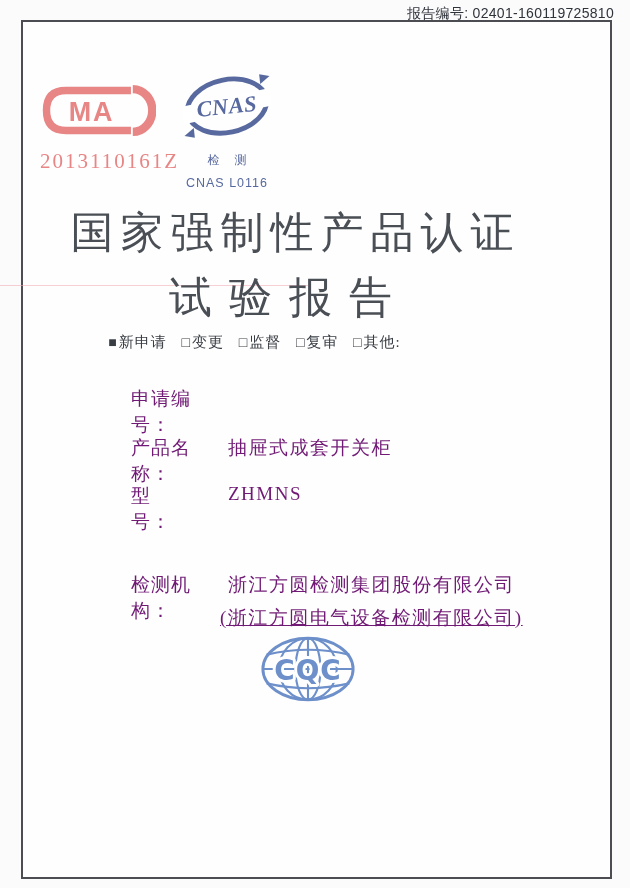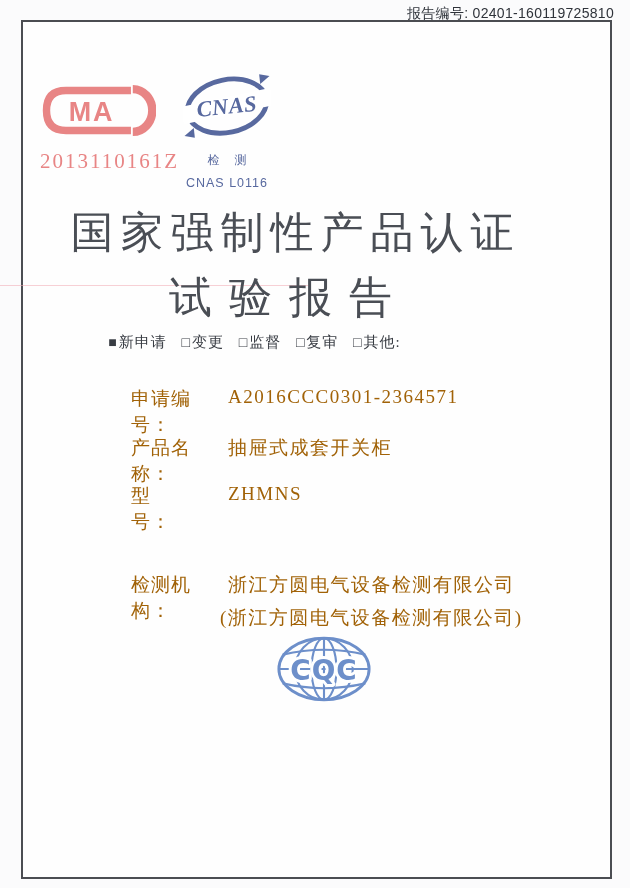--- a/index.html
+++ b/index.html
@@ -45,30 +45,30 @@
     color:#4a4e55;font-weight:500;
   }
   
   .apptype-row{
     position:absolute;left:22px;top:333px;width:465px;text-align:center;
     font-size:15px;color:#383c43;letter-spacing:1px;
   }
   .apptype-option{margin:0 5px;white-space:nowrap;}
   .apptype-box{margin-right:1px;font-size:14px;}
   
-  .field-row{position:absolute;left:131px;display:flex;font-size:19px;color:#a16207;}
+  .field-row{position:absolute;left:131px;display:flex;font-size:19px;color:#701a75;}
   .field-row .lbl{width:97px;flex:0 0 auto;letter-spacing:1px;}
   .row-appno{top:386px;}
   .row-product{top:435px;}
   .row-model{top:483px;}
   .row-org{top:532px;margin-top:40px;}
   .field-value{letter-spacing:1.5px;}
   .org-line2{margin-left:-8px;margin-top:7px;letter-spacing:1.5px;}
   
-  .cqc-block{position:absolute;left:276px;top:634px;}
+  .cqc-block{position:absolute;left:260px;top:634px;}
   svg text{user-select:none;}
 </style>
 </head>
 <body>
 
 <div class="page">
 
   <div class="report-no">
     <span>报告编号:</span>
     <span>02401-160119725810</span>
@@ -106,38 +106,37 @@
   <div class="apptype-row">
     <span class="apptype-option"><span class="apptype-box">■</span><span>新申请</span></span>
     <span class="apptype-option"><span class="apptype-box">□</span><span>变更</span></span>
     <span class="apptype-option"><span class="apptype-box">□</span><span>监督</span></span>
     <span class="apptype-option"><span class="apptype-box">□</span><span>复审</span></span>
     <span class="apptype-option"><span class="apptype-box">□</span><span>其他:</span></span>
   </div>
 
   <div class="field-row row-appno">
     <span class="lbl">申请编号：</span>
-    <span class="field-value">A2016CCC0301-2364571</span>
   </div>
 
   <div class="field-row row-product">
     <span class="lbl">产品名称：</span>
     <span class="field-value">抽屉式成套开关柜</span>
   </div>
 
   <div class="field-row row-model">
     <span class="lbl">型　　号：</span>
     <span class="field-value">ZHMNS</span>
   </div>
 
   <div class="field-row row-org">
     <span class="lbl">检测机构：</span>
     <span>
-      <span class="field-value" style="display:block;">浙江方圆电气设备检测有限公司</span>
-      <span class="org-line2" style="display:block;">(浙江方圆电气设备检测有限公司)</span>
+      <span class="field-value" style="display:block;">浙江方圆检测集团股份有限公司</span>
+      <span class="org-line2" style="display:block;text-decoration:underline;">(浙江方圆电气设备检测有限公司)</span>
     </span>
   </div>
 
   <div class="cqc-block">
     <svg width="96" height="70" viewBox="0 0 100 72">
       <ellipse cx="50" cy="36" rx="47" ry="32" fill="none" stroke="#6d8fca" stroke-width="3"></ellipse>
       <ellipse cx="50" cy="36" rx="30" ry="32" fill="none" stroke="#6d8fca" stroke-width="2.2"></ellipse>
       <ellipse cx="50" cy="36" rx="13" ry="32" fill="none" stroke="#6d8fca" stroke-width="2.2"></ellipse>
       <line x1="50" y1="4" x2="50" y2="68" stroke="#6d8fca" stroke-width="2.2"></line>
       <path d="M 7 21 Q 50 11 93 21" fill="none" stroke="#6d8fca" stroke-width="2.2"></path>

